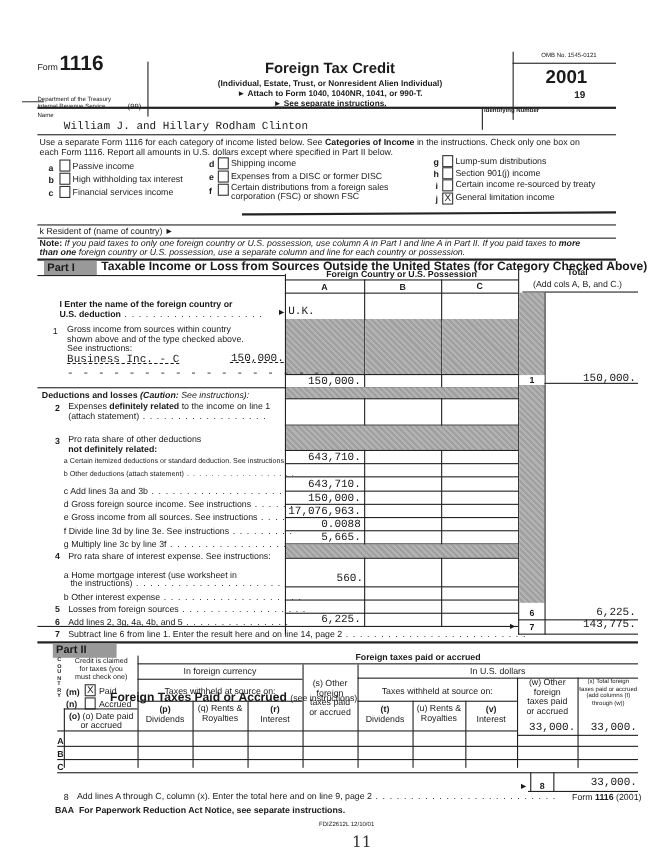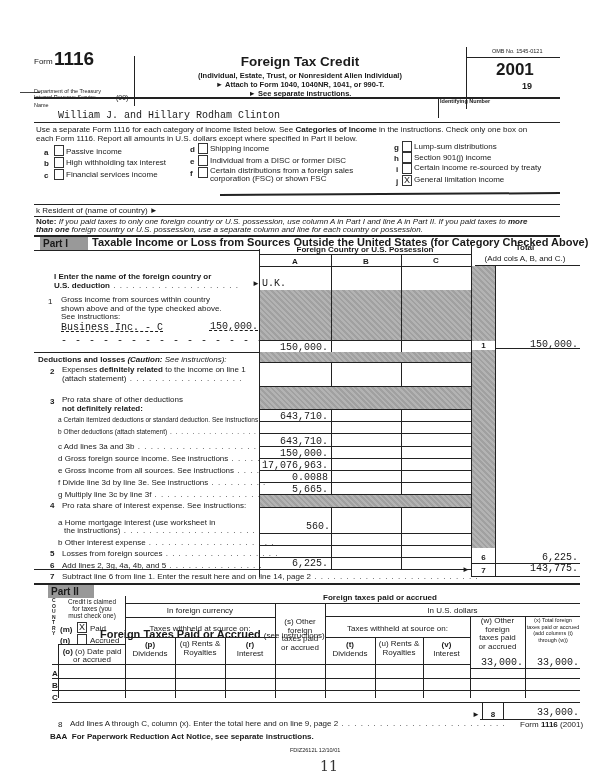--- a/index.html
+++ b/index.html
@@ -68,21 +68,21 @@
 <div class="abs t8" style="left:66px;top:158px;">High withholding tax interest</div>
 <div class="abs t8 b" style="left:44px;top:171px;">c</div>
 <div class="cb" style="left:54px;top:169px;"></div>
 <div class="abs t8" style="left:66px;top:170px;">Financial services income</div>
 
 <div class="abs t8 b" style="left:190px;top:145px;">d</div>
 <div class="cb" style="left:198px;top:143px;"></div>
 <div class="abs t8" style="left:210px;top:144px;">Shipping income</div>
 <div class="abs t8 b" style="left:190px;top:157px;">e</div>
 <div class="cb" style="left:198px;top:155px;"></div>
-<div class="abs t8" style="left:210px;top:156px;">Individual from a DISC or former DISC</div>
+<div class="abs t8" style="left:210px;top:156px;">Expenses from a DISC or former DISC</div>
 <div class="abs t8 b" style="left:190px;top:169px;">f</div>
 <div class="cb" style="left:198px;top:167px;"></div>
 <div class="abs t8" style="left:210px;top:167px;line-height:8px;">
   <div>Certain distributions from a foreign sales</div>
     <div>corporation (FSC) or shown FSC</div>
 </div>
 
 <div class="abs t8 b" style="left:394px;top:143px;">g</div>
 <div class="cb" style="left:402px;top:141px;"></div>
 <div class="abs t8" style="left:414px;top:142px;">Lump-sum distributions</div>
@@ -247,21 +247,21 @@
 <div class="hl" style="left:34px;top:569px;width:437px;"></div>
 
 <div class="abs b t8" style="left:50px;top:572px;">7</div>
 <div class="abs t8" style="left:62px;top:572px;white-space:nowrap;"><span>Subtract line 6 from line 1. Enter the result here and on line 14, page 2</span><span class="dots"> . . . . . . . . . . . . . . . . . . . . . . . . . . </span></div>
 <div class="abs t8" style="left:462px;top:565px;">►</div>
 <div class="abs t8 b c" style="left:472px;top:566px;width:23px;">7</div>
 <div class="amt" style="left:500px;top:563px;width:78px;">143,775.</div>
 <div class="hl" style="left:471px;top:576px;width:109px;"></div>
 
 <div class="hl2" style="left:34px;top:583px;width:546px;"></div>
-<div class="partlabel" style="left:48px;top:585px;width:46px;">Part II</div>
+<div class="partlabel" style="left:48px;top:585px;width:58px;">Part II</div>
 <div class="abs b" style="left:100px;top:584px;font-size:11px;margin-top:44px;">
   <span>Foreign Taxes Paid or Accrued</span> <span style="font-weight:normal;font-size:8px;">(see instructions)</span>
 </div>
 <div class="abs b c t8" style="left:190px;top:593px;width:380px;">Foreign taxes paid or accrued</div>
 <div class="hl" style="left:125px;top:603px;width:455px;"></div>
 
 <div class="abs b" style="left:52px;top:598px;font-size:5px;line-height:5.5px;width:6px;word-break:break-all;">COUNTRY</div>
 <div class="abs c" style="left:60px;top:598px;width:64px;font-size:6.5px;line-height:7px;">
   <div>Credit is claimed</div>
   <div>for taxes (you</div>

